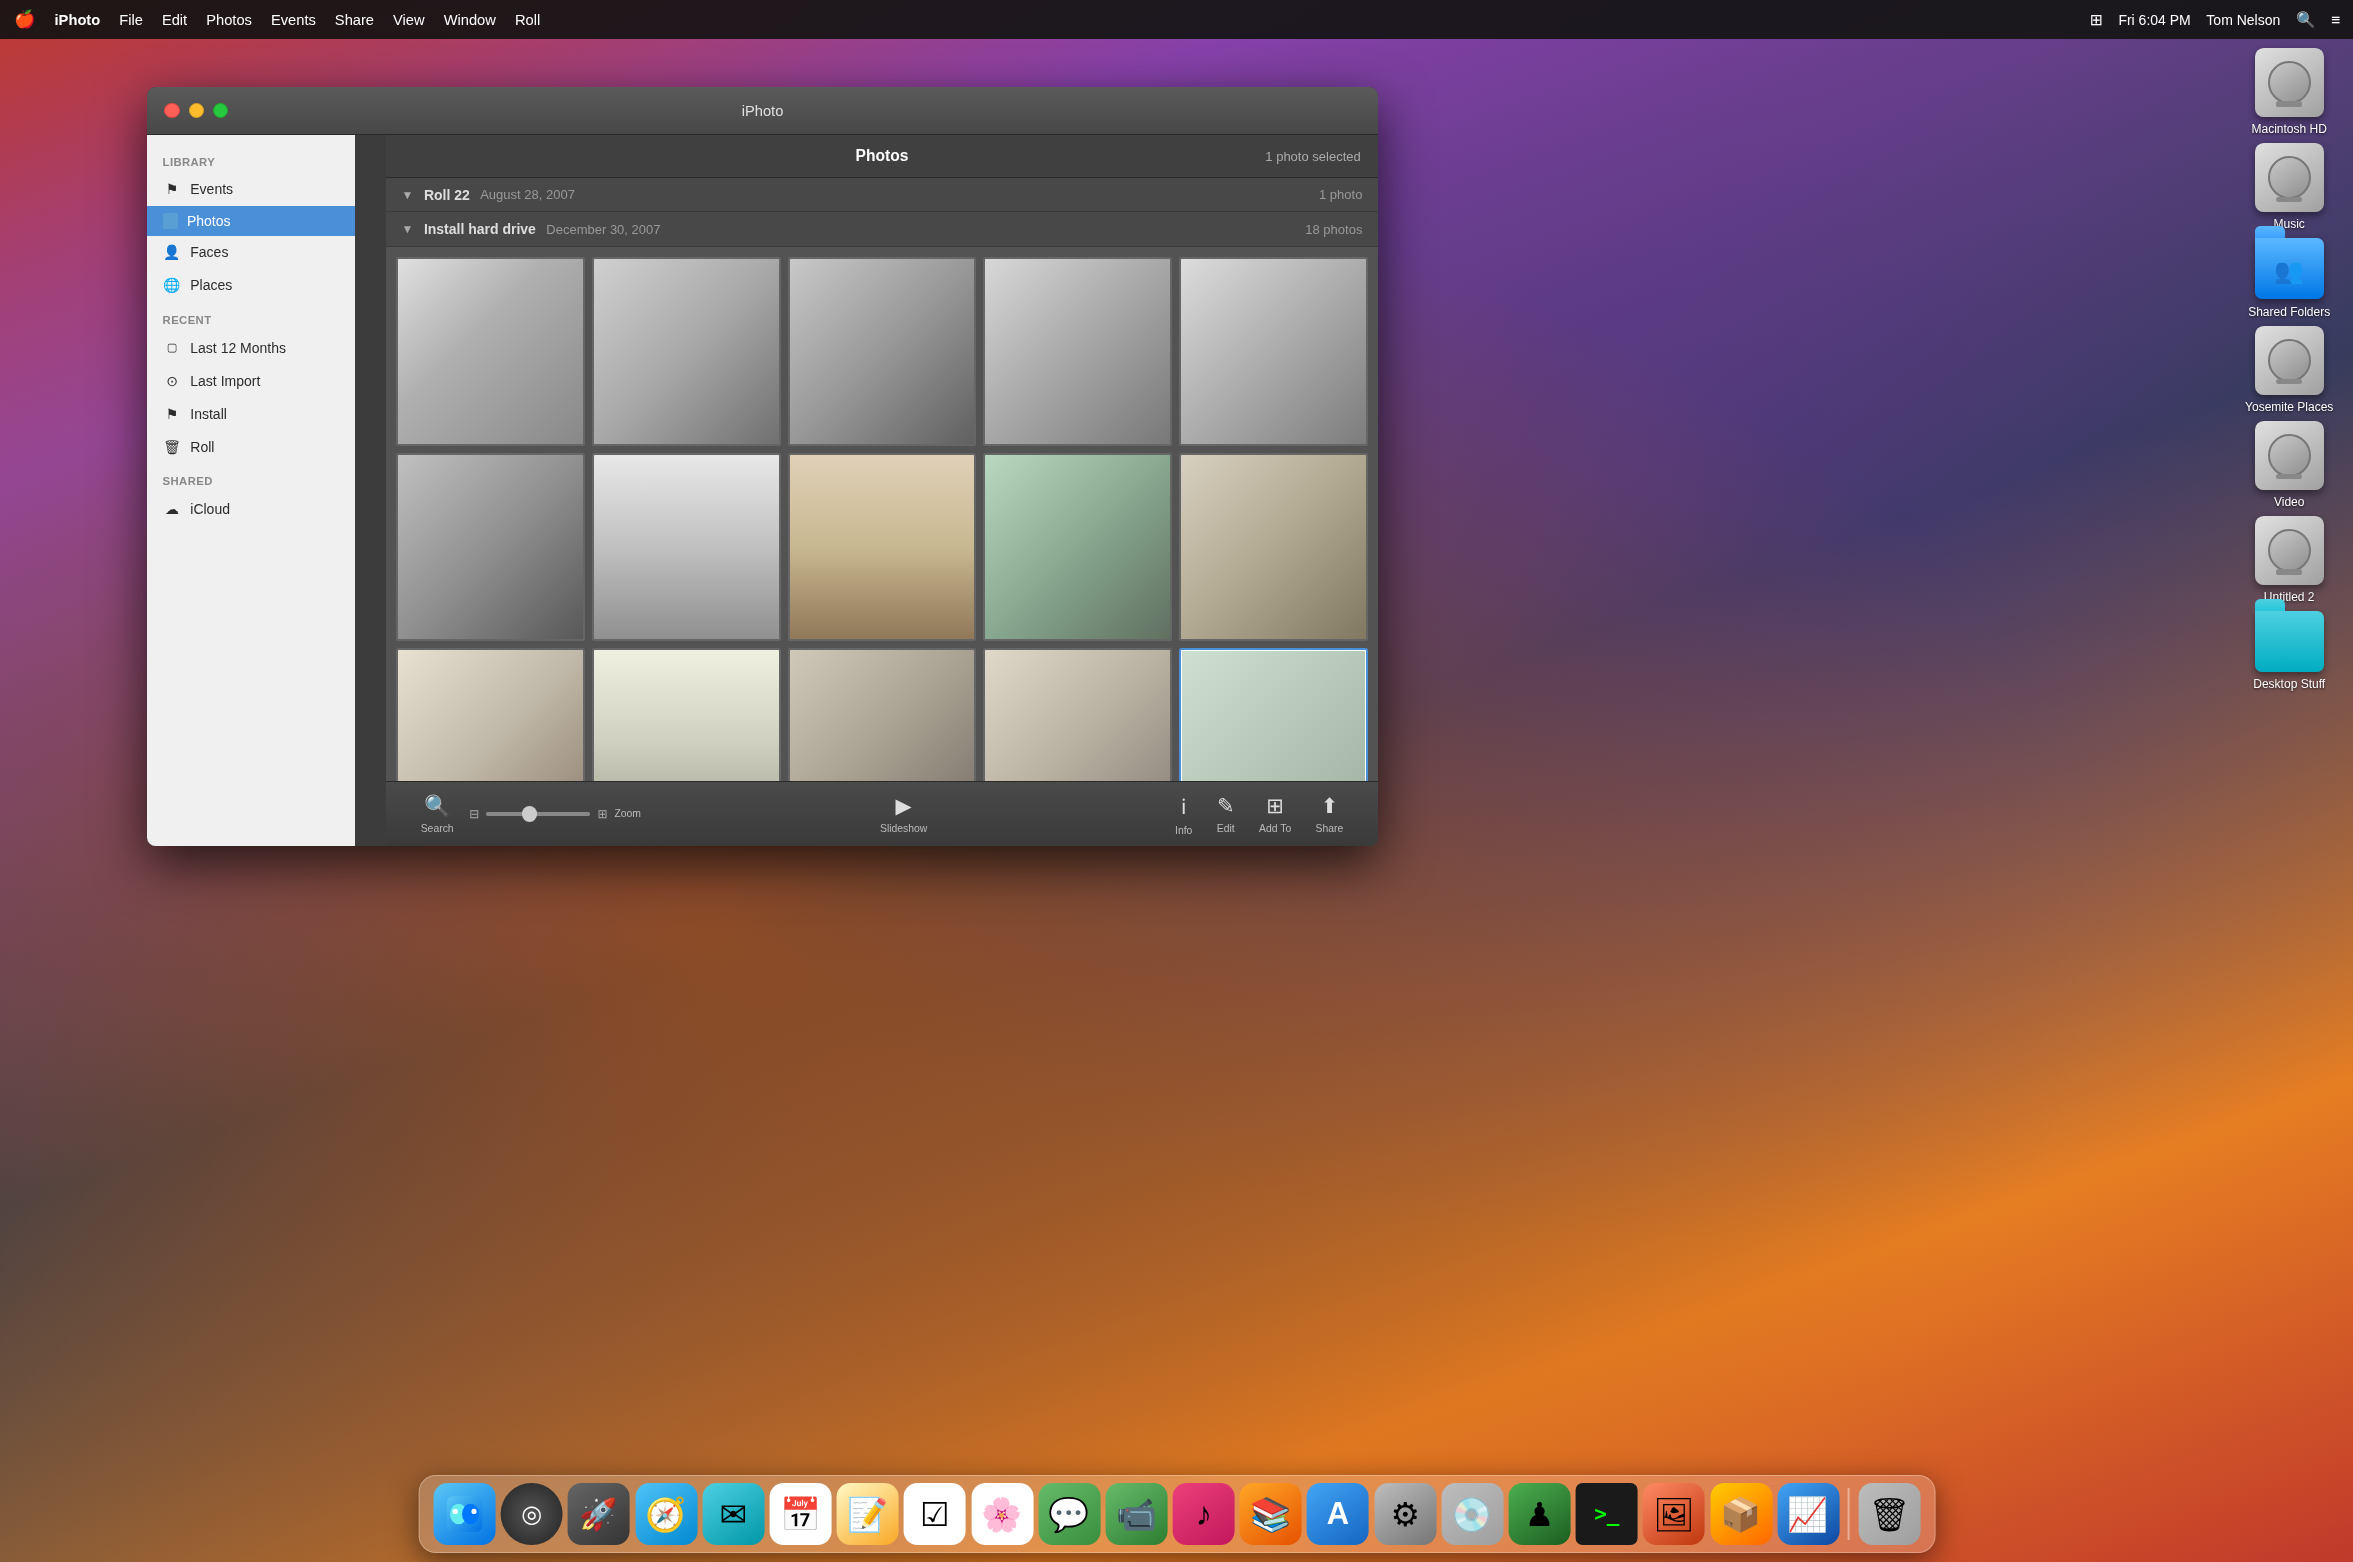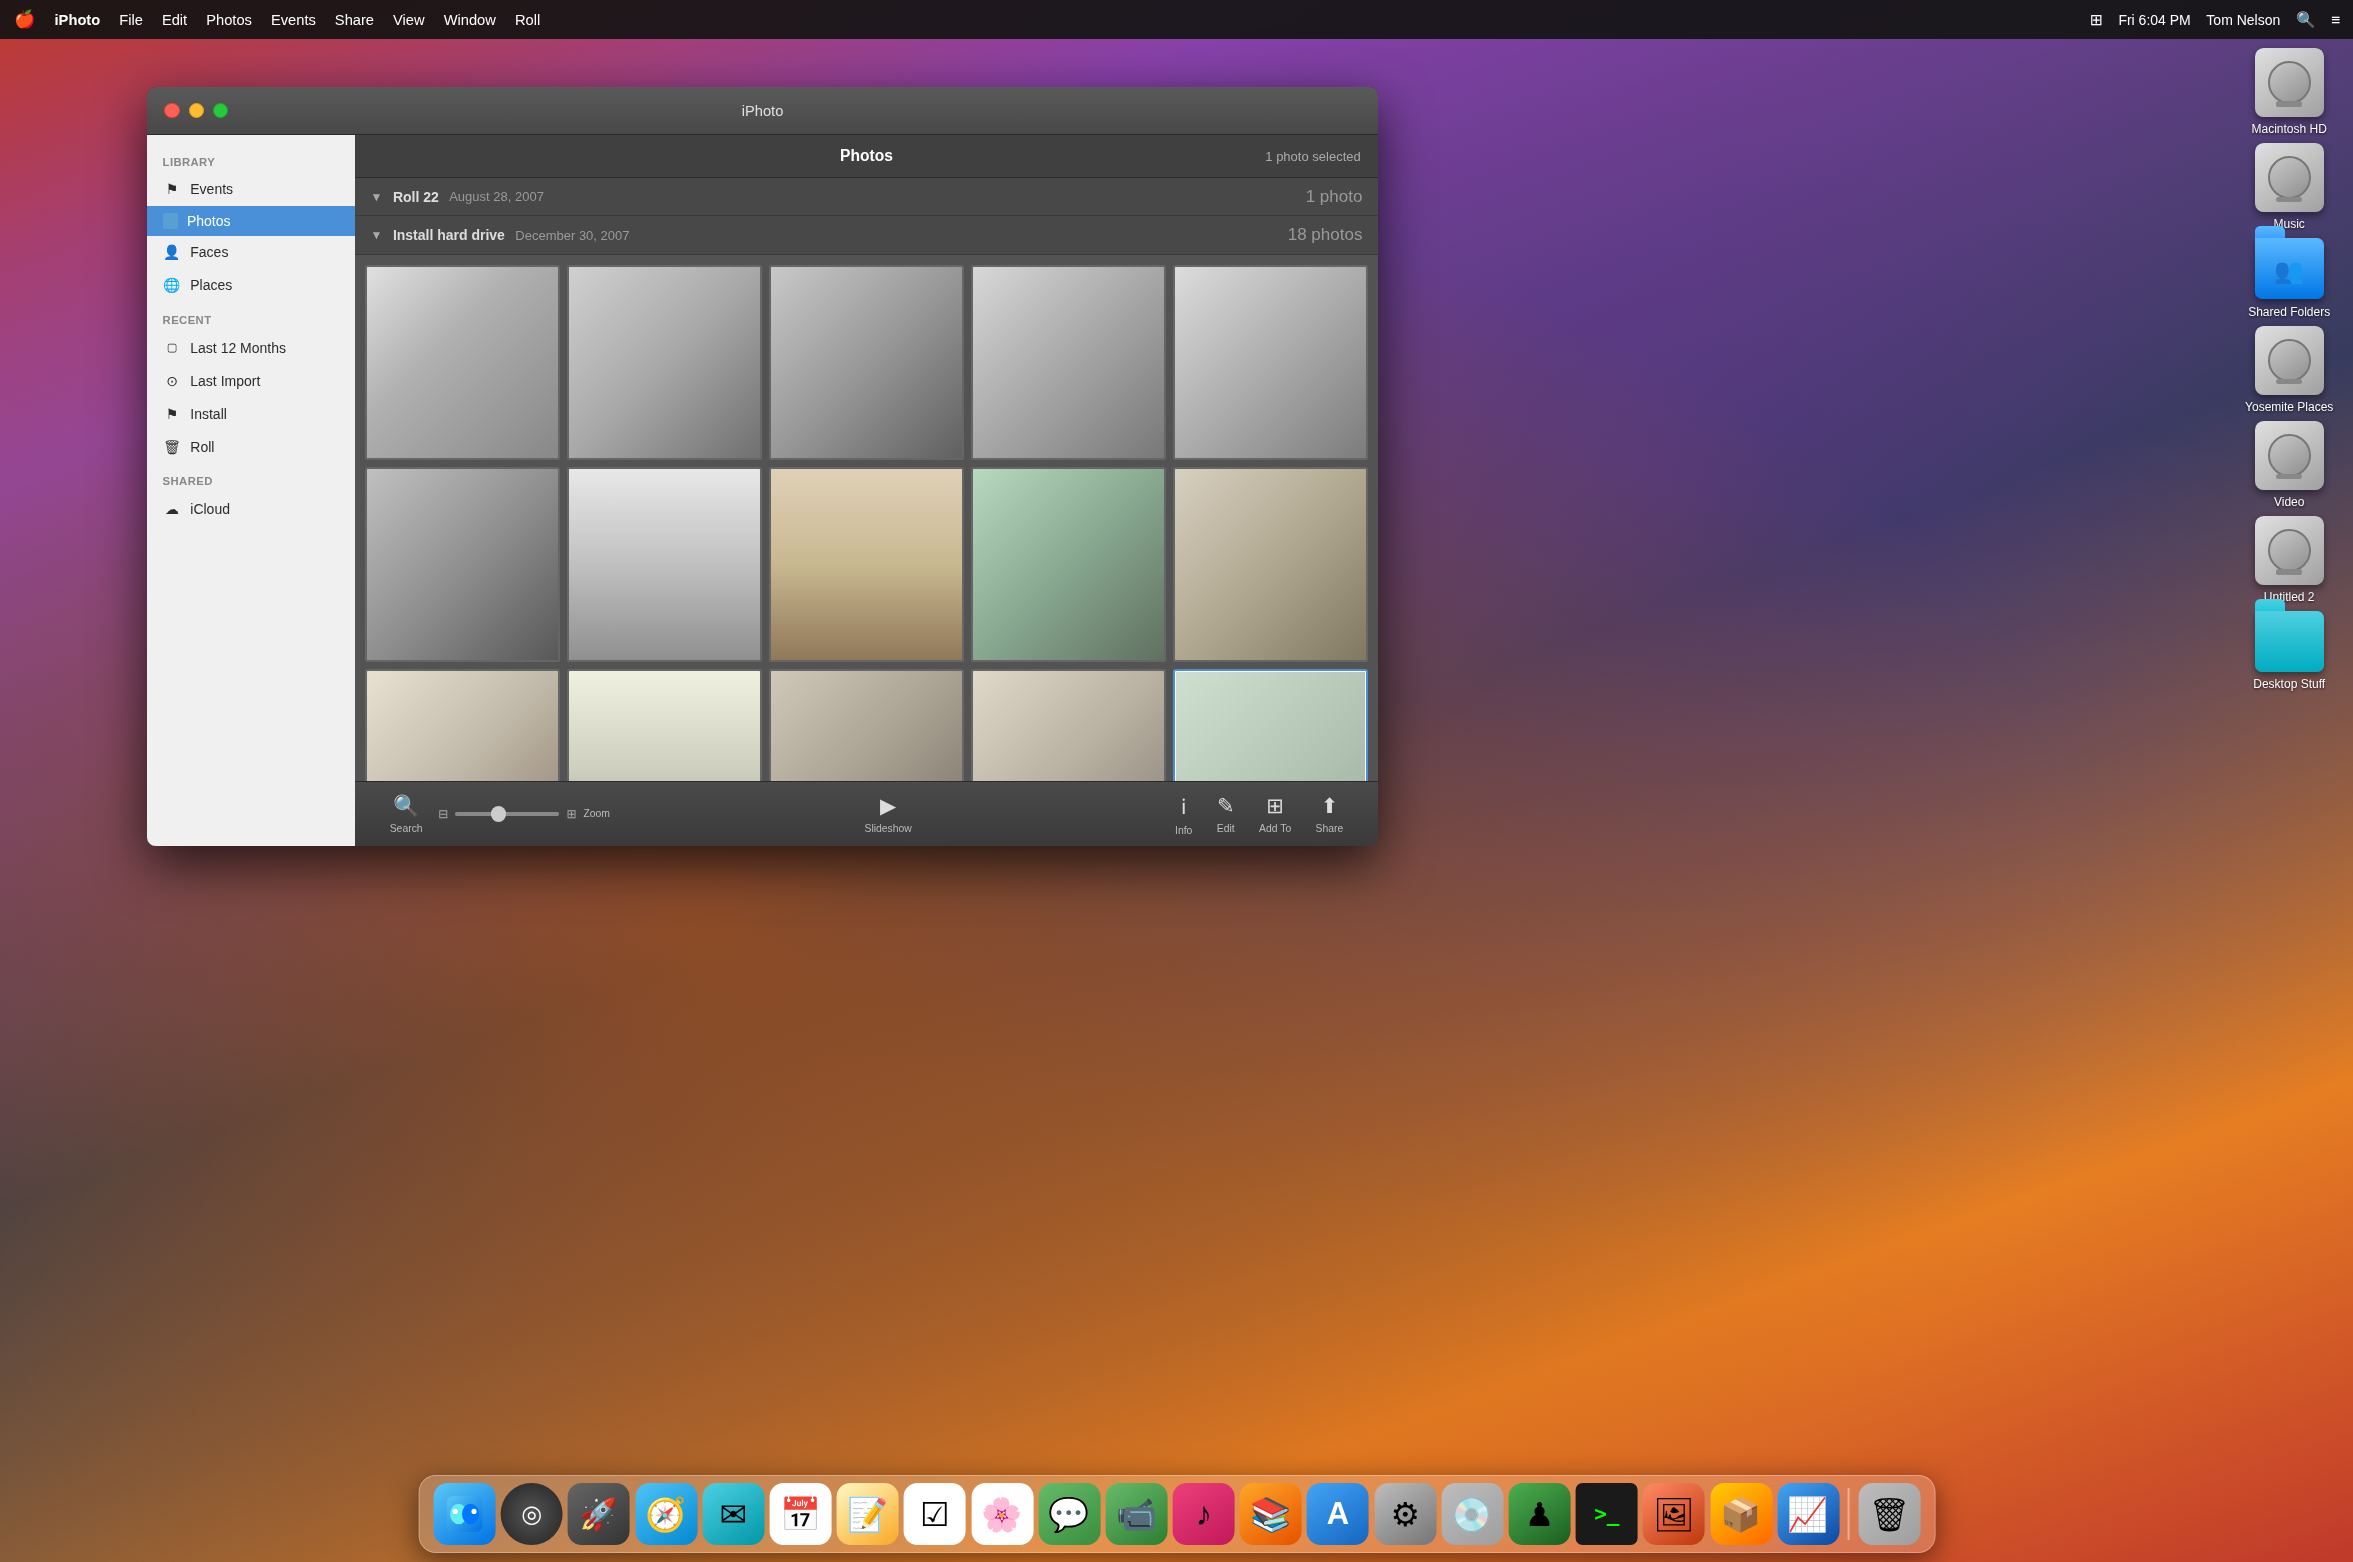--- a/index.html
+++ b/index.html
@@ -208,20 +208,21 @@
       color: #e0e0e0;
       font-size: 14.7px;
       font-weight: 500;
     }
 
     
     .window-body {
       display: flex;
       flex: 1;
       overflow: hidden;
+      gap: 31px;
     }
 
     
     .sidebar {
       width: 208px;
       background: #f0f0f0;
       flex-shrink: 0;
       overflow-y: auto;
       padding: 8.7px 0;
     }
@@ -313,21 +314,21 @@
       font-size: 14px;
       font-weight: 600;
     }
     .roll-date {
       color: #999;
       font-size: 13px;
     }
     .roll-count {
       margin-left: auto;
       color: #999;
-      font-size: 17px;
+      font-size: 13px;
     }
 
     
     .photo-grid {
       display: grid;
       grid-template-columns: repeat(5, 1fr);
       gap: 7px;
       padding: 10.4px;
       background: #535353;
     }

